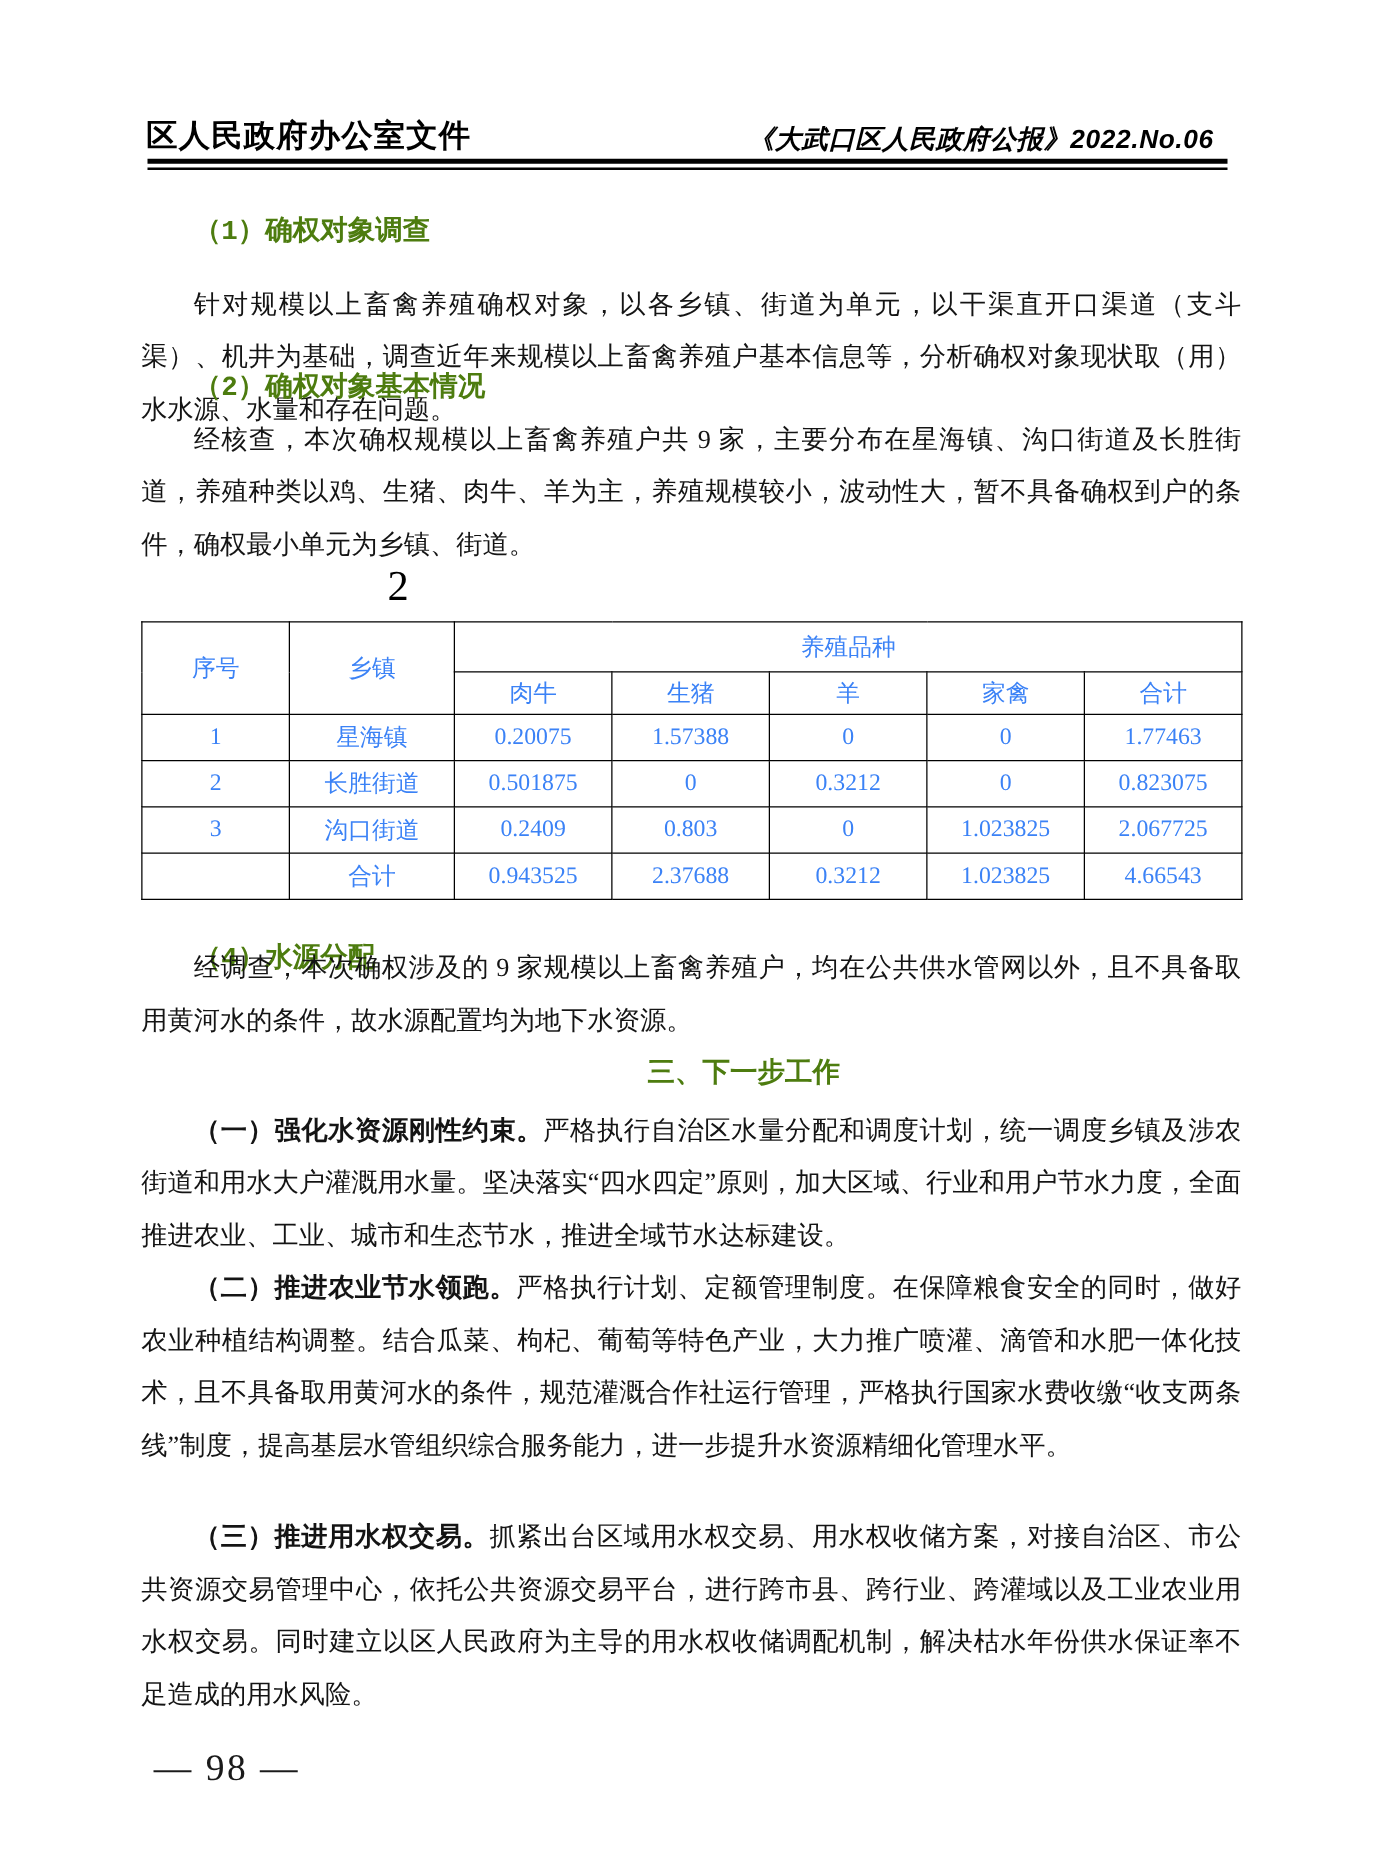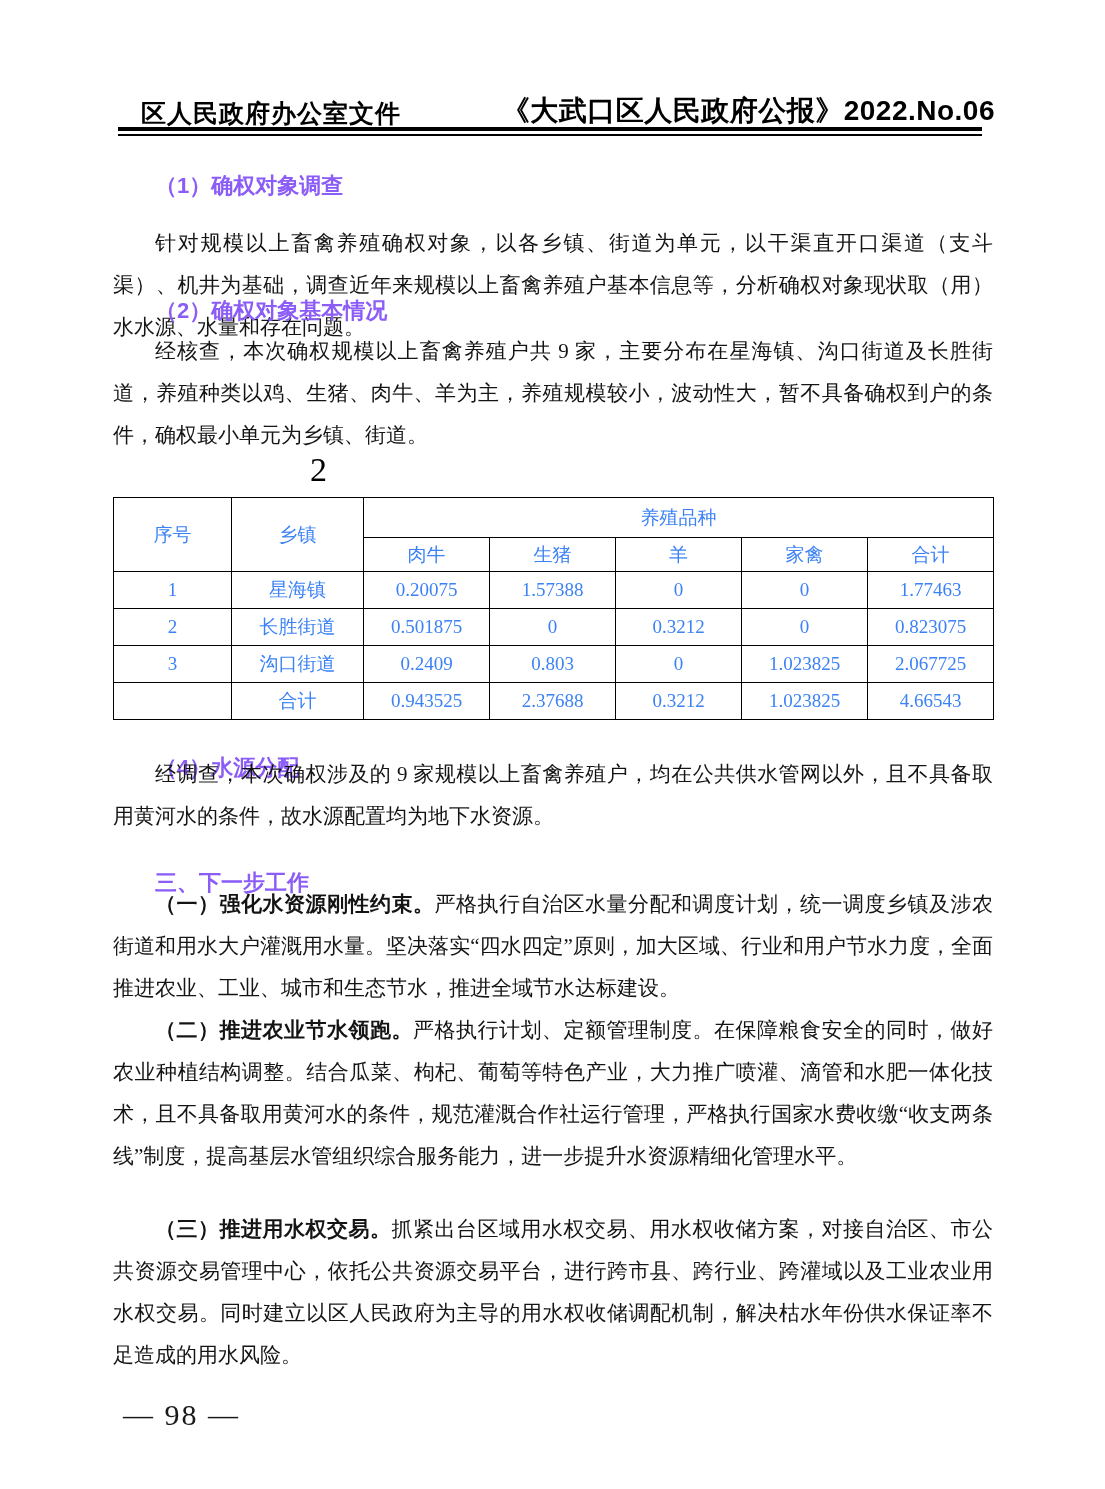--- a/index.html
+++ b/index.html
@@ -3,37 +3,37 @@
 <meta charset="utf-8">
 <style>
   html,body{margin:0;padding:0;}
   body{
     width:1105px;height:1489px;background:#ffffff;color:#141414;
     font-family:"Liberation Serif","DejaVu Serif",serif;
     position:relative;overflow:hidden;
   }
   .abs{position:absolute;left:113px;width:880px;}
   
-  .header{top:92px;display:flex;justify-content:space-between;align-items:flex-end;left:123px;width:872px;}
+  .header{top:92px;display:flex;justify-content:space-between;align-items:flex-end;left:99px;width:872px;}
   .header-left{
     font-family:"Liberation Sans","DejaVu Sans",sans-serif;
     font-weight:bold;font-size:25px;letter-spacing:1px;padding-left:18px;color:#000;
   }
   .header-right{
     font-family:"Liberation Sans","DejaVu Sans",sans-serif;
-    font-weight:bold;font-size:28px;letter-spacing:0.5px;color:#000;
+    font-weight:bold;font-size:21px;letter-spacing:0.5px;color:#000;font-style:italic;
   }
   .double-rule{
     position:absolute;left:118px;width:864px;top:127px;height:3px;
     border-top:4px solid #000;border-bottom:2px solid #000;
   }
   
   .h-hei{
-    font-family:Liberation Sans, sans-serif;
-    font-weight:bold;font-size:22px;line-height:30px;color:#8b5cf6;
+    font-family:Liberation Mono, monospace;
+    font-weight:bold;font-size:22px;line-height:30px;color:#4d7c0f;
     padding-left:42px;
   }
   
   .para{
     font-size:21px;line-height:42px;text-align:justify;text-indent:2em;
     margin:0;color:#141414;
   }
   .lead{font-weight:bold;}
   
   .tbl-caption{
@@ -134,21 +134,21 @@
       <td>1.023825</td>
       <td>4.66543</td>
     </tr>
   </tbody>
     </table>
 </div>
 
 <div class="abs h-hei" style="top:719px;margin-top:34px;">（4）水源分配</div>
 <p class="abs para" style="top:753px;">经调查，本次确权涉及的 9 家规模以上畜禽养殖户，均在公共供水管网以外，且不具备取用黄河水的条件，故水源配置均为地下水资源。</p>
 
-<div class="abs h-hei" style="top:868px;">三、下一步工作</div>
+<div class="abs h-hei" style="top:845px;text-align:center;">三、下一步工作</div>
 
 <p class="abs para" style="top:883px;"><span class="lead">（一）强化水资源刚性约束。</span><span>严格执行自治区水量分配和调度计划，统一调度乡镇及涉农街道和用水大户灌溉用水量。坚决落实“四水四定”原则，加大区域、行业和用户节水力度，全面推进农业、工业、城市和生态节水，推进全域节水达标建设。</span></p>
 
 <p class="abs para" style="top:1009px;"><span class="lead">（二）推进农业节水领跑。</span><span>严格执行计划、定额管理制度。在保障粮食安全的同时，做好农业种植结构调整。结合瓜菜、枸杞、葡萄等特色产业，大力推广喷灌、滴管和水肥一体化技术，且不具备取用黄河水的条件，规范灌溉合作社运行管理，严格执行国家水费收缴“收支两条线”制度，提高基层水管组织综合服务能力，进一步提升水资源精细化管理水平。</span></p>
 
 <p class="abs para" style="top:1208px;"><span class="lead">（三）推进用水权交易。</span><span>抓紧出台区域用水权交易、用水权收储方案，对接自治区、市公共资源交易管理中心，依托公共资源交易平台，进行跨市县、跨行业、跨灌域以及工业农业用水权交易。同时建立以区人民政府为主导的用水权收储调配机制，解决枯水年份供水保证率不足造成的用水风险。</span></p>
 
 <div class="abs footer">— 98 —</div>
 
 </body></html>

